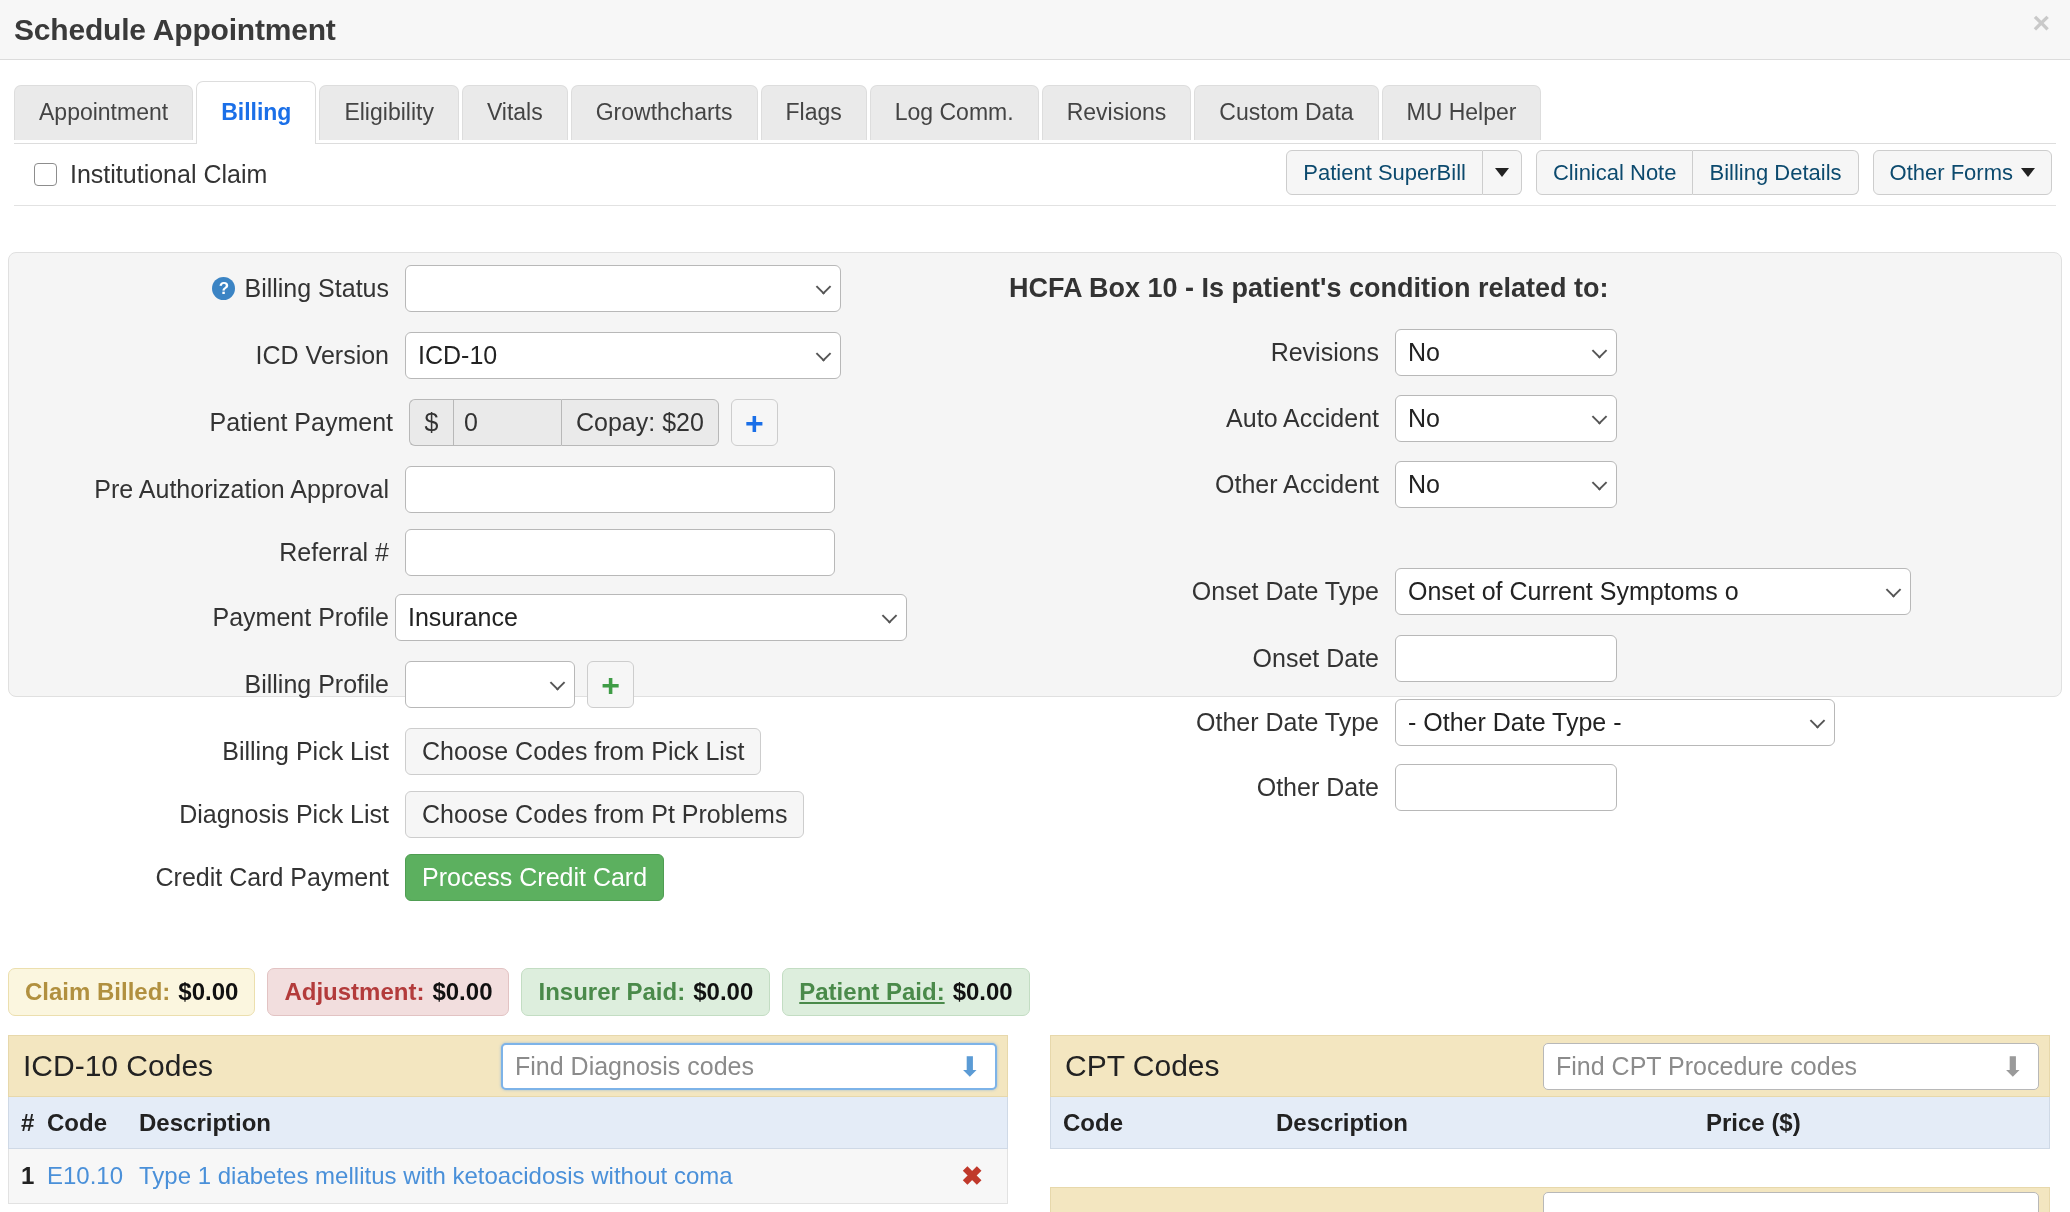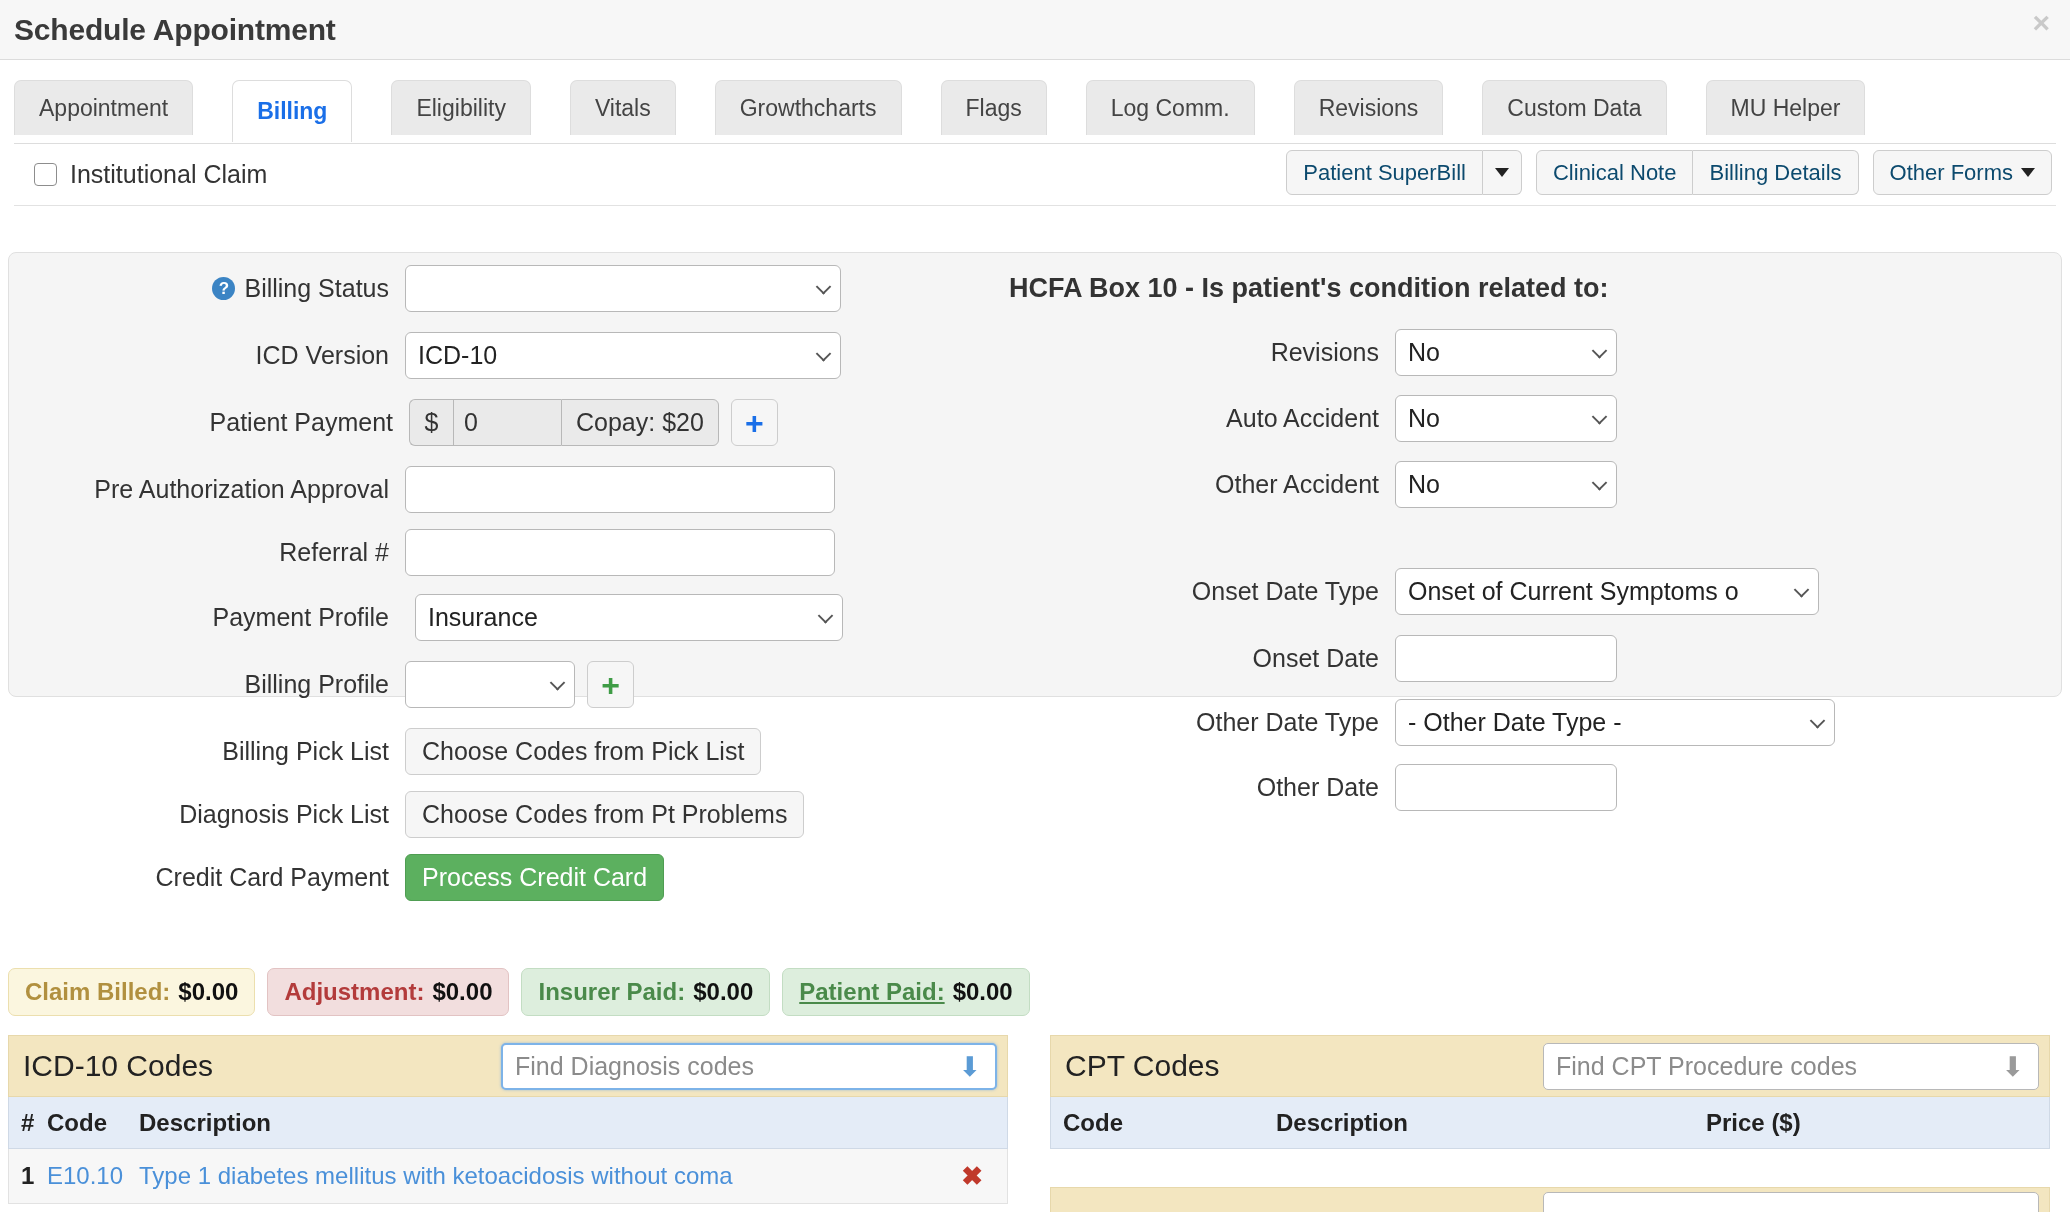--- a/index.html
+++ b/index.html
@@ -29,21 +29,21 @@
     font-size: 30px; color: #c9c9c9; font-weight: bold;
     line-height: 1; cursor: pointer;
   }
 
   
   .tab-strip {
     position: relative;
     height: 64px;
     margin-top: 20px;
     padding-left: 14px;
-    display: flex; align-items: flex-start; gap: 36px;
+    display: flex; align-items: center;
   }
   .tab-strip::after {
     content:""; position:absolute; left:14px; right:14px; bottom:0;
     height:1px; background:#ddd;
   }
   .tab {
     position: relative;
     height: 55px;
     display: flex; align-items: center; justify-content: center;
     padding: 0 24px;
@@ -334,21 +334,21 @@
       <input class="ctl" style="width: 430px; margin-left: 16px;" value="">
     </div>
 
     <div class="form-row" style="position:absolute;left:0;top:276px;">
       <div class="flabel" style="width:380px;">Referral #</div>
       <input class="ctl" style="width: 430px; margin-left: 16px;" value="">
     </div>
 
     <div class="form-row" style="position:absolute;left:0;top:341px;">
       <div class="flabel" style="width:380px;">Payment Profile</div>
-      <div class="sel" style="width:428px;margin-left:26px;">
+      <div class="sel" style="width:512px;margin-left:6px;">
         <span>Insurance</span>
         <span class="chev"></span>
       </div>
     </div>
 
     <div class="form-row" style="position:absolute;left:0;top:408px;">
       <div class="flabel" style="width:380px;">Billing Profile</div>
       <div class="sel" style="width:170px;margin-left:16px;">
         <span></span>
         <span class="chev"></span>
@@ -392,21 +392,21 @@
     <div class="form-row" style="position:absolute;left:1000px;top:208px;">
       <div class="flabel" style="width:370px;">Other Accident</div>
       <div class="sel" style="width:222px;margin-left:16px;">
         <span>No</span>
         <span class="chev"></span>
       </div>
     </div>
 
     <div class="form-row" style="position:absolute;left:1000px;top:315px;">
       <div class="flabel" style="width:370px;">Onset Date Type</div>
-      <div class="sel" style="width:424px;margin-left:16px;">
+      <div class="sel" style="width:516px;margin-left:16px;">
         <span>Onset of Current Symptoms o</span>
         <span class="chev"></span>
       </div>
     </div>
 
     <div class="form-row" style="position:absolute;left:1000px;top:382px;">
       <div class="flabel" style="width:370px;">Onset Date</div>
       <input class="ctl" style="width: 222px; margin-left: 16px;" value="">
     </div>
 

